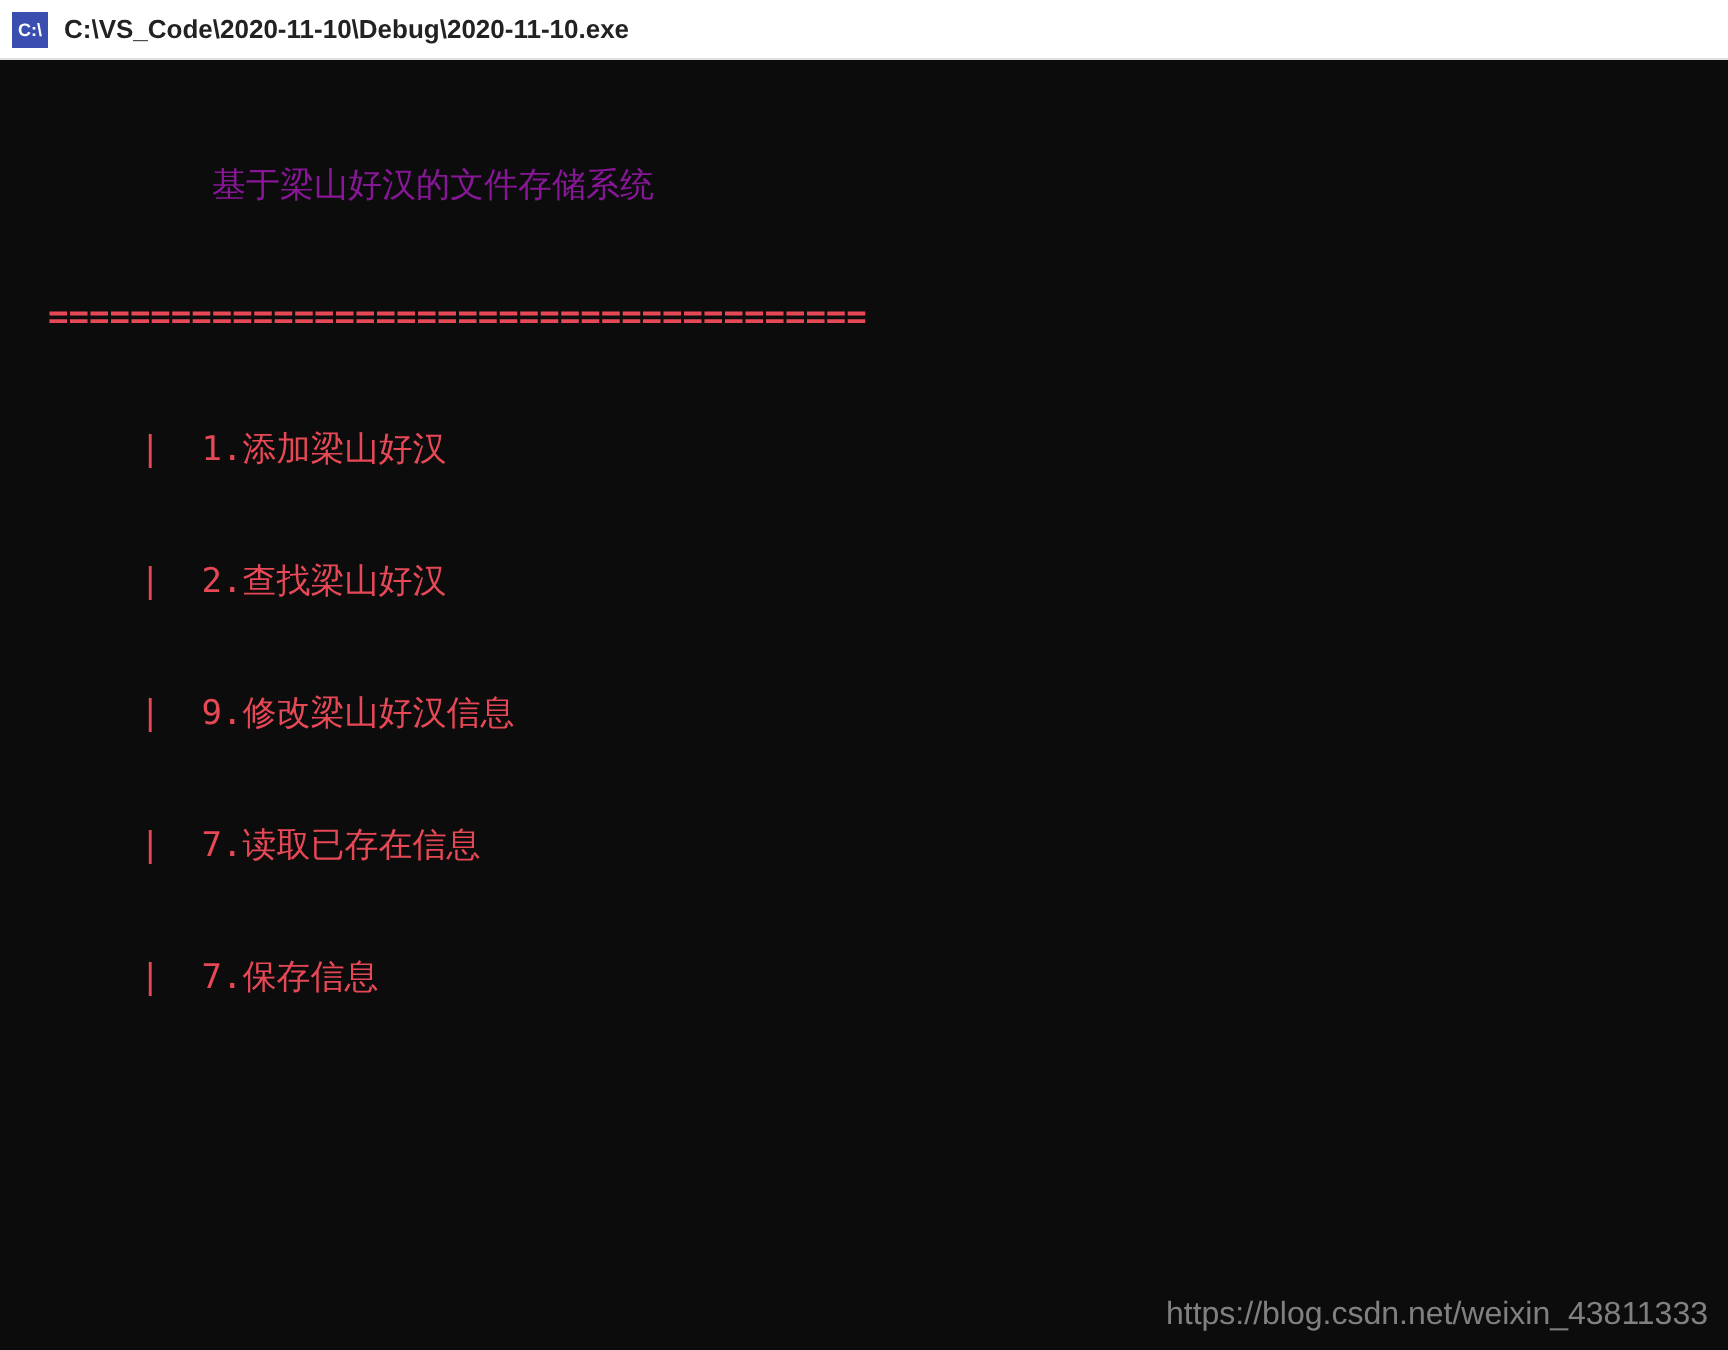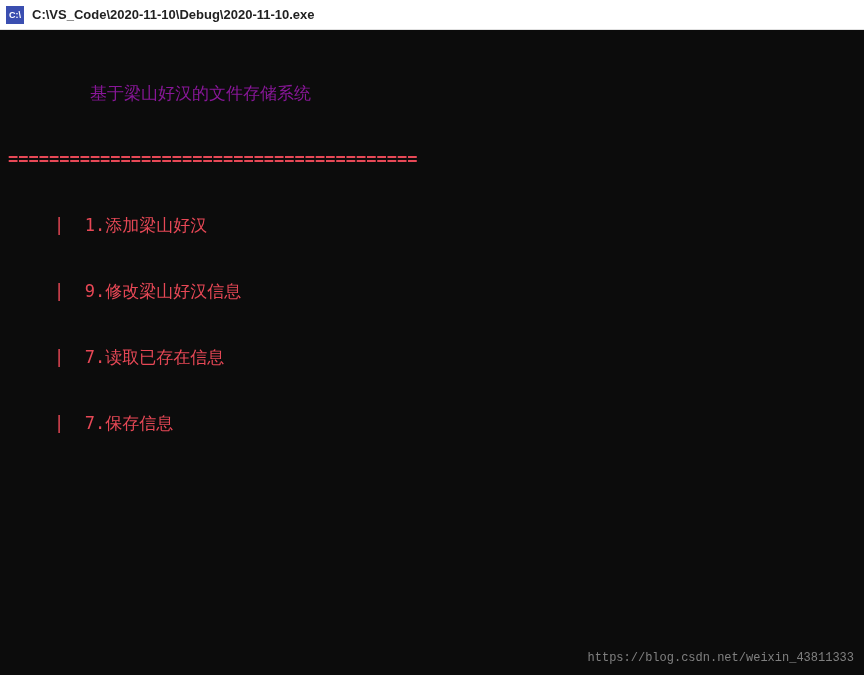--- a/index.html
+++ b/index.html
@@ -42,21 +42,21 @@
       margin-right: 8px;
     }
     .title-text {
       font-size: 13px;
       color: #222;
       font-weight: bold;
     }
     .console {
       flex: 1;
       background: #0c0c0c;
-      padding: 8px 4px;
+      padding: 8px 20px;
       font-family: "NSimSun", "SimSun", "Consolas", monospace;
       font-size: 17px;
       line-height: 22px;
       position: relative;
       white-space: pre;
       overflow: hidden;
     }
     .heading {
       color: #881798;
       margin-left: 86px;
@@ -69,37 +69,38 @@
     }
     .menu-line {
       color: #e74856;
       margin-left: 50px;
     }
     .watermark {
       position: absolute;
       bottom: 6px;
       right: 10px;
       color: #808080;
-      font-size: 12px;
-      font-family: Liberation Mono, monospace;
+      font-size: 16px;
+      font-family: Liberation Sans, sans-serif;
       white-space: nowrap;
     }
   </style>
 </head>
 <body>
 
 <div class="window">
   <div class="titlebar">
     <div class="app-icon">C:\</div>
     <div class="title-text">C:\VS_Code\2020-11-10\Debug\2020-11-10.exe</div>
   </div>
   <div class="console">
     <div class="heading">基于梁山好汉的文件存储系统</div>
     <div class="divider">========================================</div>
     <div class="menu-line"><span>|</span><span>  1.添加梁山好汉</span></div>
+    <div class="menu-line"><span>|</span><span>  2.查找梁山好汉</span></div>
     <div class="menu-line"><span>|</span><span>  9.修改梁山好汉信息</span></div>
     <div class="menu-line"><span>|</span><span>  7.读取已存在信息</span></div>
     <div class="menu-line"><span>|</span><span>  7.保存信息</span></div>
     
     
     
     <div class="watermark">https://blog.csdn.net/weixin_43811333</div>
   </div>
 </div>
 

